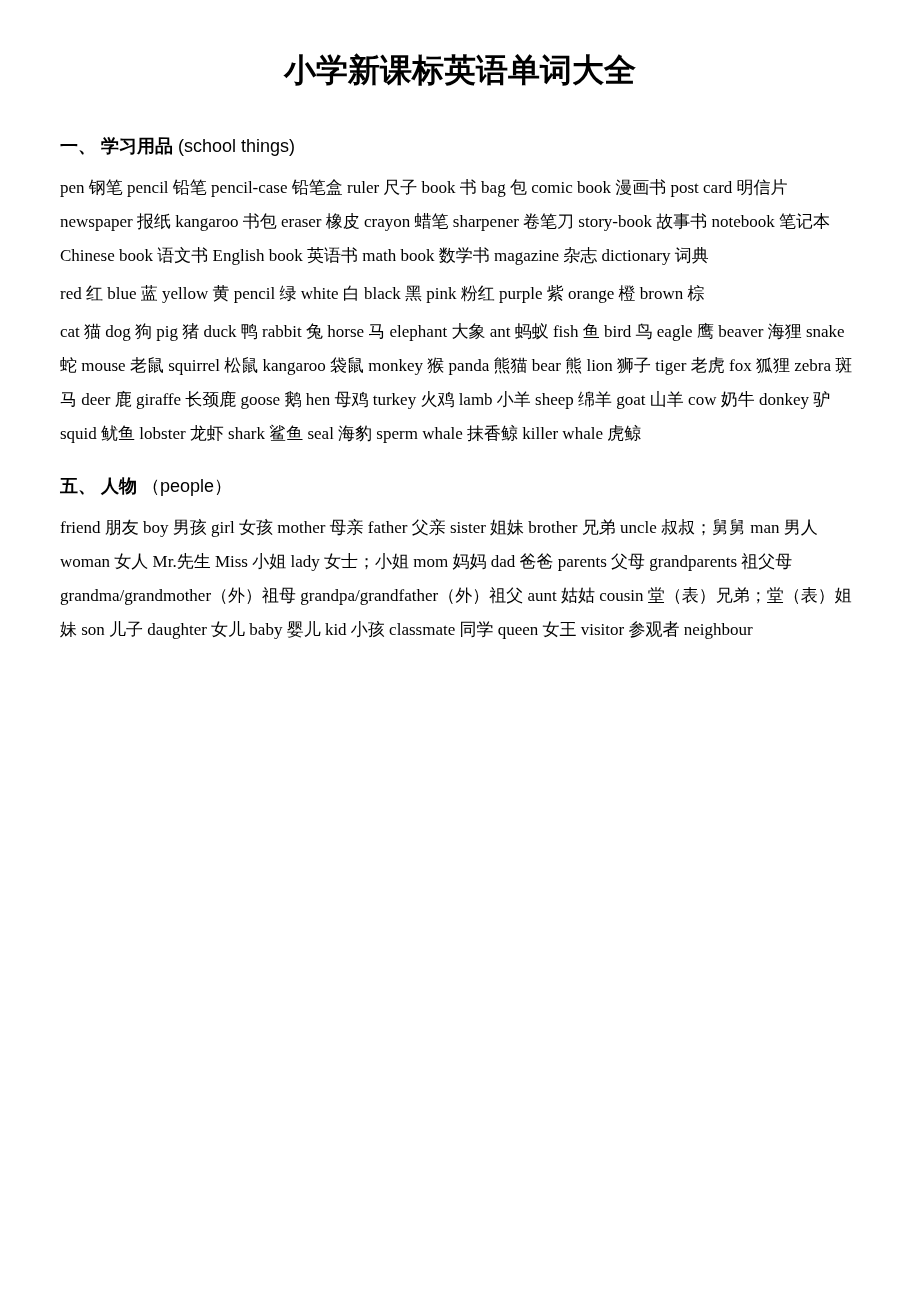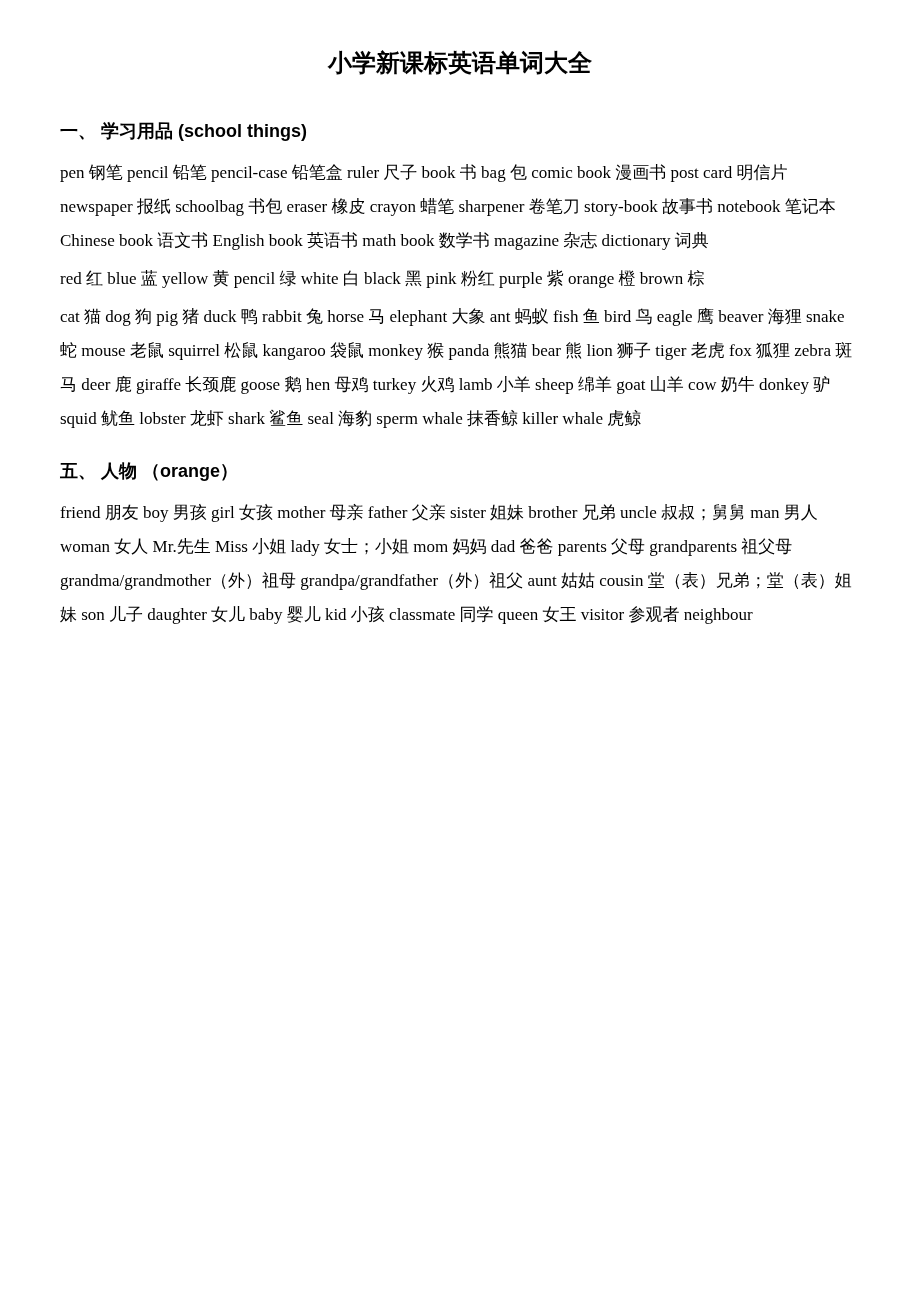--- a/index.html
+++ b/index.html
@@ -12,57 +12,57 @@
       font-family: "SimSun", "宋体", serif;
       font-size: 17px;
       color: #000000;
       padding: 40px 60px;
       line-height: 1.9;
       width: 920px;
       min-height: 1302px;
     }
     .page-title {
       text-align: center;
-      font-size: 24px;
+      font-size: 32px;
       font-weight: bold;
       margin-bottom: 28px;
       font-family: "SimHei", "黑体", sans-serif;
     }
     .section-heading {
       font-size: 18px;
       font-weight: bold;
       margin-top: 18px;
       margin-bottom: 8px;
       font-family: "SimHei", "黑体", sans-serif;
     }
     .section-heading em {
       font-style: normal;
-      font-weight: bold;
+      font-weight: normal;
     }
     .section-content {
       font-size: 17px;
       line-height: 2.0;
       margin-bottom: 4px;
     }
   </style>
 </head>
 <body>
 
 <h1 class="page-title">小学新课标英语单词大全</h1>
 
 <div id="sections-container">
     <div>
       <div class="section-heading">一、 学习用品 <em>(school things)</em></div>
-      <div class="section-content">pen 钢笔 pencil 铅笔 pencil-case 铅笔盒 ruler 尺子 book 书 bag 包 comic book 漫画书 post card 明信片 newspaper 报纸 schoolbag 书包 eraser 橡皮 crayon 蜡笔 sharpener 卷笔刀 story-book 故事书 notebook 笔记本 Chinese book 语文书 English book 英语书 math book 数学书 magazine 杂志 dictionary 词典</div>
+      <div class="section-content">pen 钢笔 pencil 铅笔 pencil-case 铅笔盒 ruler 尺子 book 书 bag 包 comic book 漫画书 post card 明信片 newspaper 报纸 kangaroo 书包 eraser 橡皮 crayon 蜡笔 sharpener 卷笔刀 story-book 故事书 notebook 笔记本 Chinese book 语文书 English book 英语书 math book 数学书 magazine 杂志 dictionary 词典</div>
     </div>
     <div>
     </div>
     <div>
       <div class="section-content">red 红 blue 蓝 yellow 黄 pencil 绿 white 白 black 黑 pink 粉红 purple 紫 orange 橙 brown 棕</div>
     </div>
     <div>
       <div class="section-content">cat 猫 dog 狗 pig 猪 duck 鸭 rabbit 兔 horse 马 elephant 大象 ant 蚂蚁 fish 鱼 bird 鸟 eagle 鹰 beaver 海狸 snake 蛇 mouse 老鼠 squirrel 松鼠 kangaroo 袋鼠 monkey 猴 panda 熊猫 bear 熊 lion 狮子 tiger 老虎 fox 狐狸 zebra 斑马 deer 鹿 giraffe 长颈鹿 goose 鹅 hen 母鸡 turkey 火鸡 lamb 小羊 sheep 绵羊 goat 山羊 cow 奶牛 donkey 驴 squid 鱿鱼 lobster 龙虾 shark 鲨鱼 seal 海豹 sperm whale 抹香鲸 killer whale 虎鲸</div>
     </div>
     <div>
-      <div class="section-heading">五、 人物 <em>（orange）</em></div>
+      <div class="section-heading">五、 人物 <em>（people）</em></div>
       <div class="section-content">friend 朋友 boy 男孩 girl 女孩 mother 母亲 father 父亲 sister 姐妹 brother 兄弟 uncle 叔叔；舅舅 man 男人 woman 女人 Mr.先生 Miss 小姐 lady 女士；小姐 mom 妈妈 dad 爸爸 parents 父母 grandparents 祖父母 grandma/grandmother（外）祖母 grandpa/grandfather（外）祖父 aunt 姑姑 cousin 堂（表）兄弟；堂（表）姐妹 son 儿子 daughter 女儿 baby 婴儿 kid 小孩 classmate 同学 queen 女王 visitor 参观者 neighbour</div>
     </div>
   </div>
 
 </body></html>

